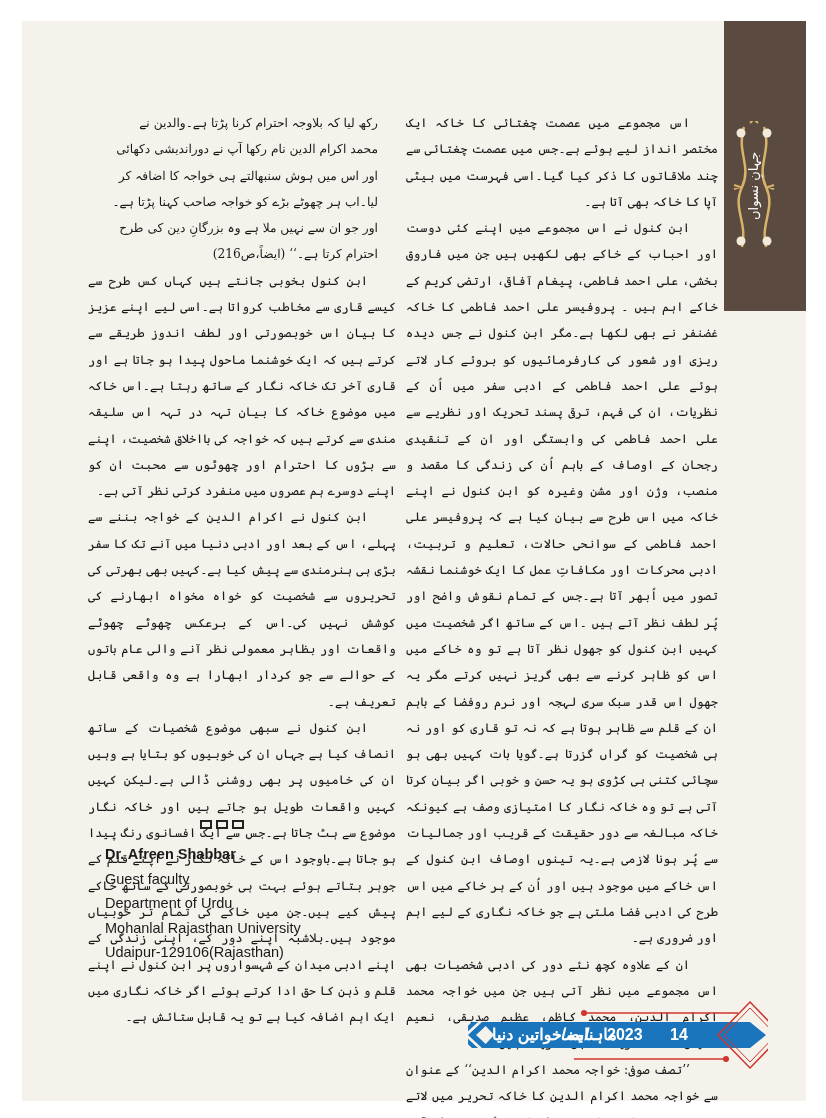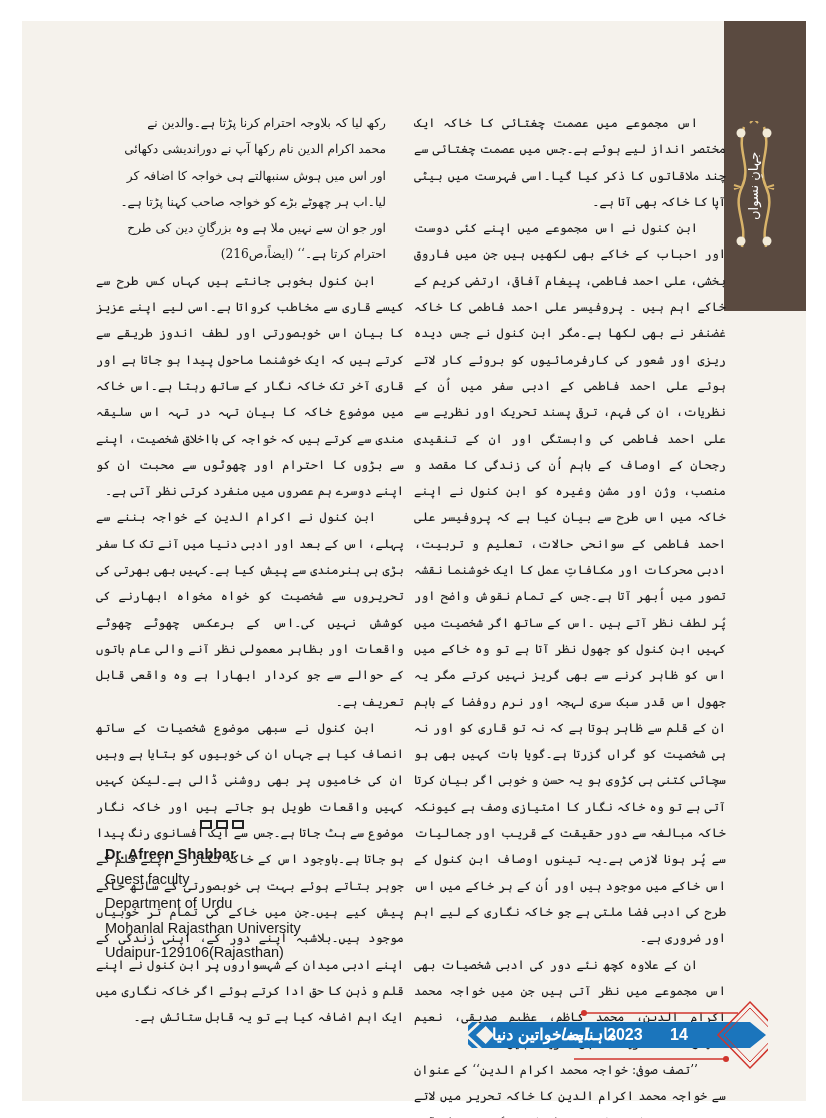--- a/index.html
+++ b/index.html
@@ -19,21 +19,21 @@
     position: absolute; left: 8px; top: 100px; width: 44px; height: 132px;
   }
   .side-title {
     position: absolute; left: 16px; top: 120px; width: 28px; height: 90px;
     color: #ffffff; font-size: 13px; writing-mode: vertical-rl; text-align: center;
     direction: rtl; font-family: "DejaVu Sans", sans-serif; line-height: 28px;
     transform: rotate(180deg);
   }
   .col {
     position: absolute; direction: rtl; text-align: justify; color: #1a1a1a;
-    font-family: "DejaVu Serif", serif; font-size: 12.2px; line-height: 26.3px; margin-left: 8px;
+    font-family: "DejaVu Serif", serif; font-size: 12.2px; line-height: 26.3px;
   }
   .col p { margin: 0; }
   .col .indent { text-indent: 28px; }
   .col-right { left: 406px; top: 110px; width: 312px; }
   .col-left { left: 88px; top: 110px; width: 308px; }
   .quote { padding-right: 36px; padding-left: 22px; text-align: right; }
   .quote-left { padding-right: 18px; padding-left: 22px; }
   .end-marks {
     position: absolute; left: 200px; top: 820px; display: flex; gap: 4px;
   }

